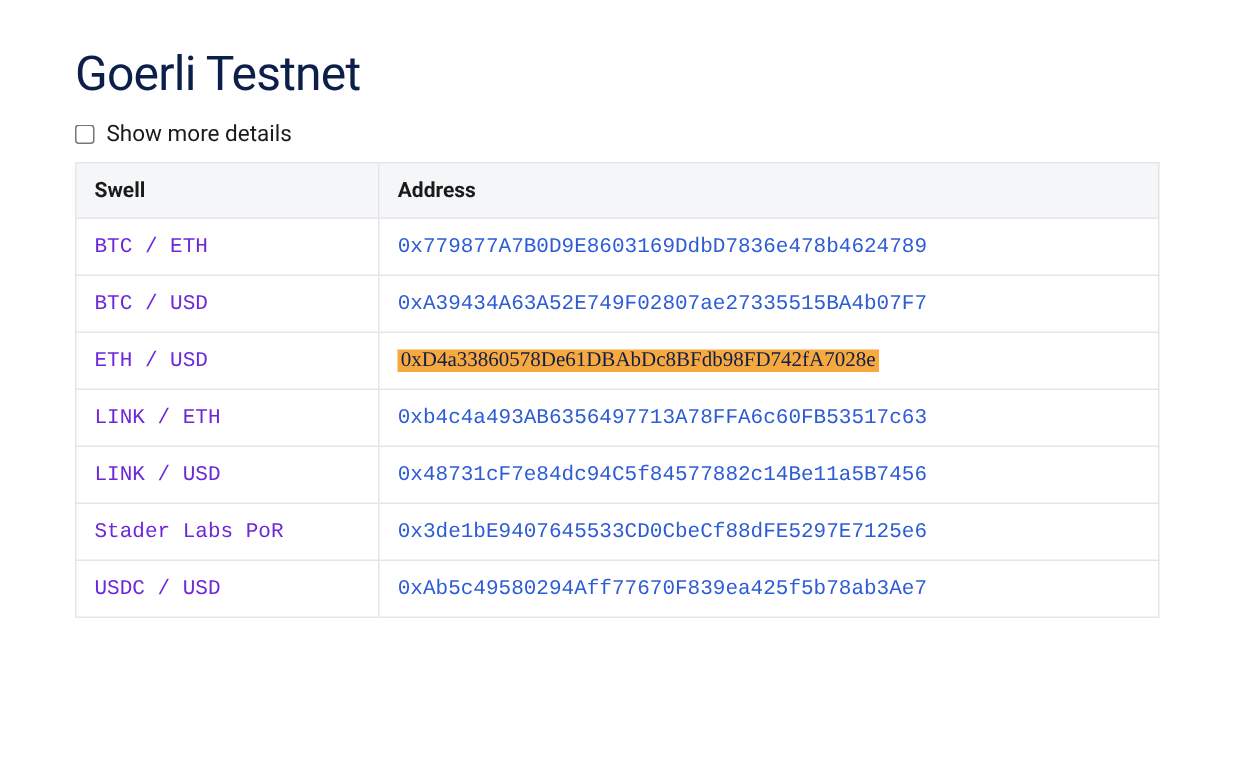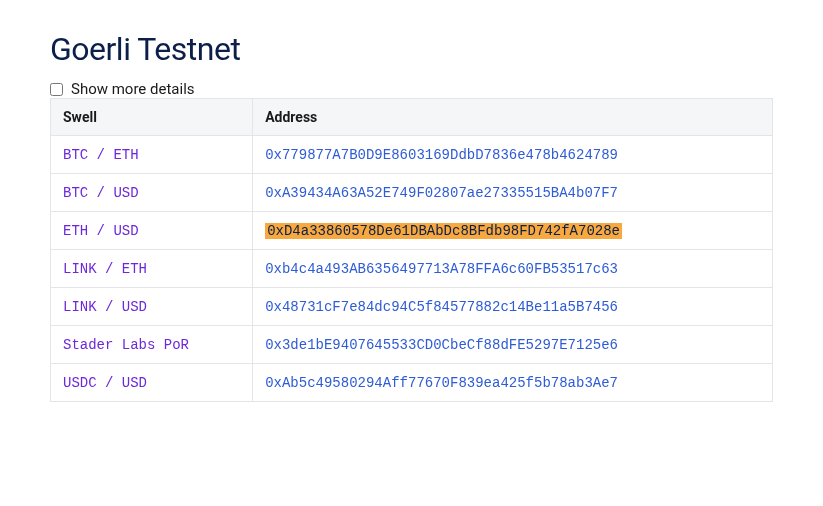--- a/index.html
+++ b/index.html
@@ -16,21 +16,21 @@
       font-size: 32px;
       font-weight: 400;
       color: #0c1f4a;
       margin: 10px 0 12px 0;
       letter-spacing: -0.5px;
     }
     .checkbox-row {
       display: flex;
       align-items: center;
       gap: 8px;
-      margin-bottom: 0;
+      margin-bottom: 10px;
     }
     .checkbox-row input[type="checkbox"] {
       width: 13px;
       height: 13px;
       margin: 0;
     }
     .checkbox-row label {
       font-size: 15px;
       color: #1a1a1a;
     }
@@ -62,20 +62,21 @@
       font-size: 14px;
       color: #2e5cd6;
       text-decoration: none;
       cursor: pointer;
       text-align: right;
     }
     .addr-link.highlighted {
       background: #f7a83e;
       color: #0c1f4a;
       padding: 0 2px;
+      font-family: Liberation Serif, serif;
     }
     th.col-pair {
       width: 28%;
     }
     th.col-addr {
       width: 72%;
     }
   </style>
 </head>
 <body>

